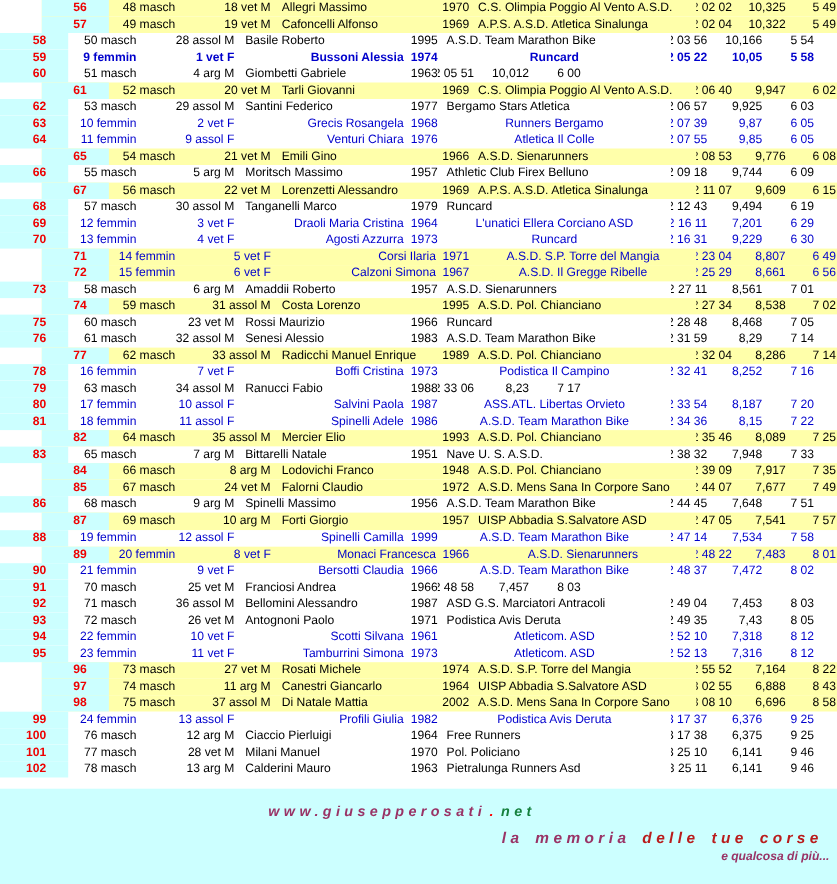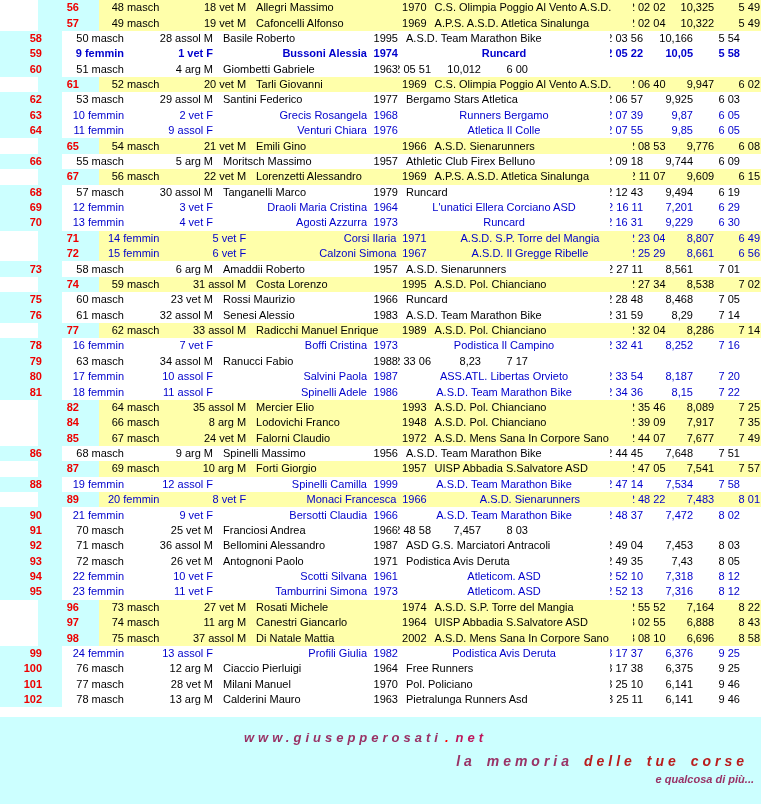--- a/index.html
+++ b/index.html
@@ -40,21 +40,21 @@
   .footer{
     position:absolute;left:0;top:717px;width:761px;height:87px;
     background:#ccffff;font-style:italic;font-weight:bold;
   }
   .site-line{
     margin-top:13px;text-align:center;padding-right:30px;
     font-size:13px;letter-spacing:4px;word-spacing:5px;
     color:#993366;
   }
   .site-line .dot-red{color:#ff0000;margin:0 3px;}
-  .site-line .tld{color:#be185d;}
+  .site-line .tld{color:#15803d;}
   .tagline-line{
     margin-top:8px;text-align:right;padding-right:13px;
     font-size:14px;letter-spacing:4px;word-spacing:3px;
     color:#993366;
   }
   .tagline-line .tag-blue{color:#b91c1c;}
   .subtag-line{
     margin-top:4px;text-align:right;padding-right:7px;
     font-size:11px;color:#993366;
   }
@@ -380,20 +380,32 @@
     <div class="c c-catcount">64 masch</div>
     <div class="c c-cat">35 assol M</div>
     <div class="c c-name">Mercier Elio</div>
     <div class="c c-year">1993</div>
     <div class="c c-team">A.S.D. Pol. Chianciano</div>
     <div class="c c-time">2 35 46</div>
     <div class="c c-points">8,089</div>
     <div class="c c-pace">7 25</div>
     <div class="c c-spacer"></div>
   </div>
+      <div class="row">
+    <div class="c c-pos">83</div>
+    <div class="c c-catcount">65 masch</div>
+    <div class="c c-cat">7 arg M</div>
+    <div class="c c-name">Bittarelli Natale</div>
+    <div class="c c-year">1951</div>
+    <div class="c c-team">Nave U. S. A.S.D.</div>
+    <div class="c c-time">2 38 32</div>
+    <div class="c c-points">7,948</div>
+    <div class="c c-pace">7 33</div>
+    <div class="c c-spacer"></div>
+  </div>
       <div class="row hl">
     <div class="c c-pos">84</div>
     <div class="c c-catcount">66 masch</div>
     <div class="c c-cat">8 arg M</div>
     <div class="c c-name">Lodovichi Franco</div>
     <div class="c c-year">1948</div>
     <div class="c c-team">A.S.D. Pol. Chianciano</div>
     <div class="c c-time">2 39 09</div>
     <div class="c c-points">7,917</div>
     <div class="c c-pace">7 35</div>

